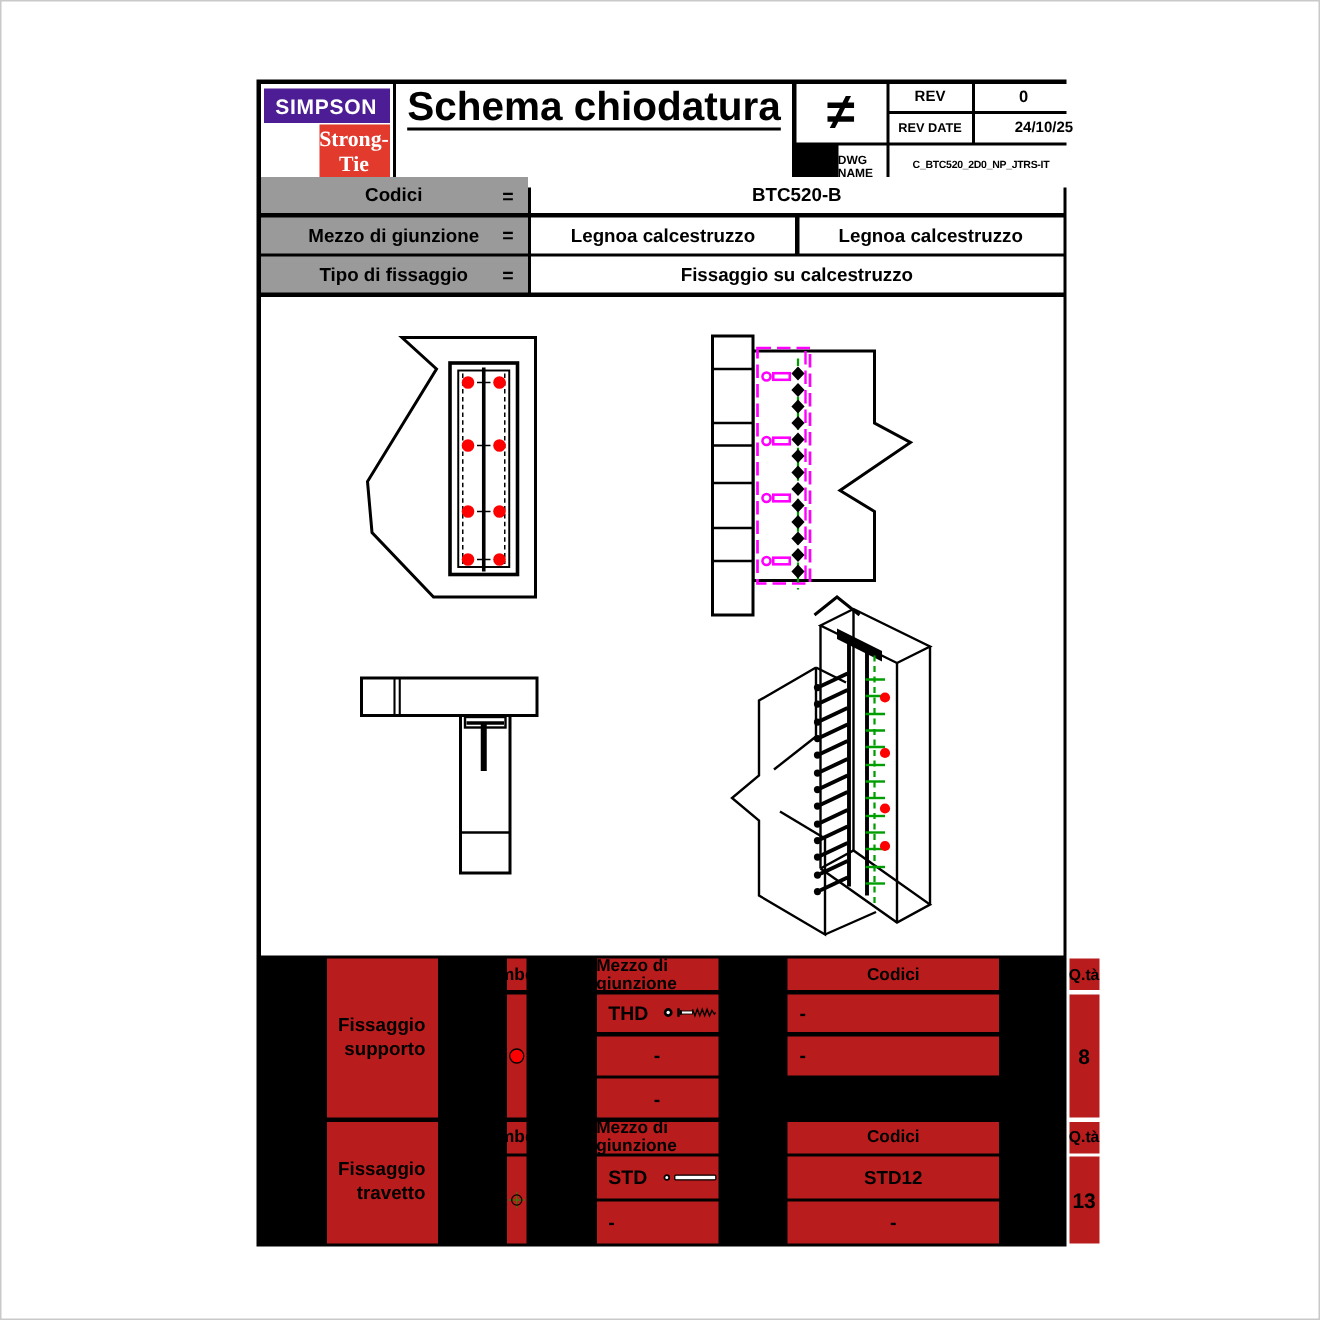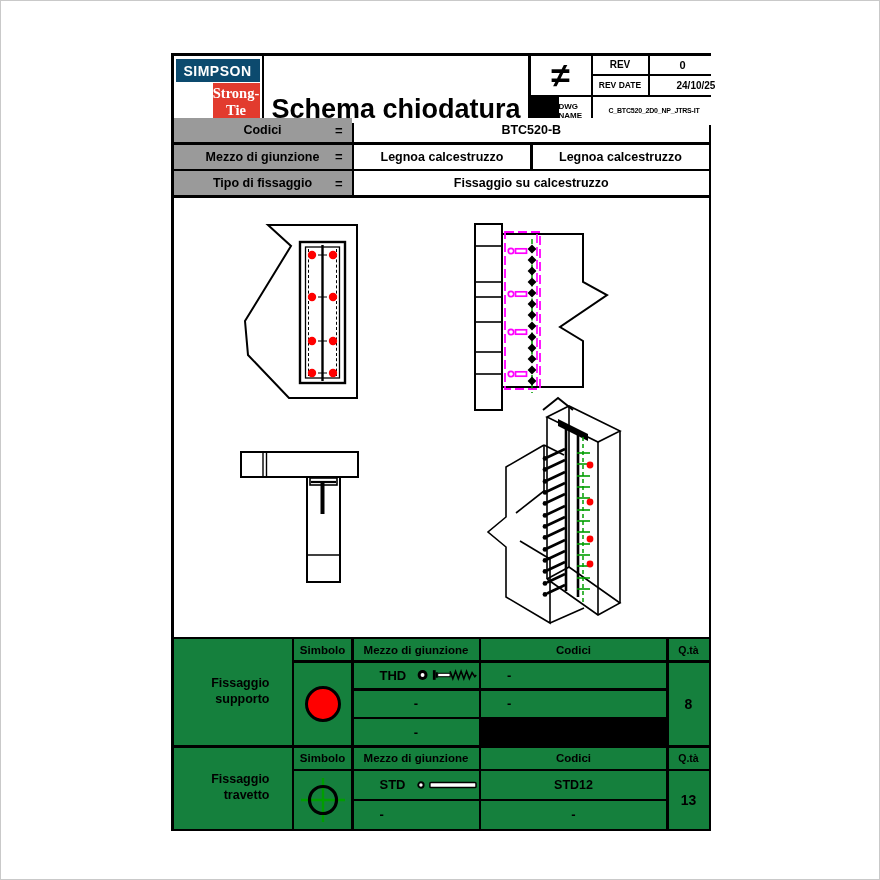--- a/index.html
+++ b/index.html
@@ -8,23 +8,23 @@
 
   
   .sheet { position:absolute; left:170px; top:52px; width:540px; height:778px;
            background:#000; padding:2.5px; display:flex; flex-direction:column; gap:2.5px; }
   .white { background:#fff; }
   .gray  { background:#9a9a9a; }
 
   
   .titleblock { height:60px; display:grid; grid-template-columns:88px 1fr 178px; gap:2.5px; background:transparent; }
   .logo-cell { background:#fff; padding:3px 2px; display:flex; flex-direction:column; gap:1px; justify-content:center; }
-  .logo-black { background:#0c4a6e; color:#fff; font-weight:bold; font-size:14px; text-align:center; padding:4px 0 3px; letter-spacing:0.5px; }
+  .logo-black { background:#4c1d95; color:#fff; font-weight:bold; font-size:14px; text-align:center; padding:4px 0 3px; letter-spacing:0.5px; }
   .logo-red   { background:#e23b2e; color:#fff; font-weight:bold; font-size:14.5px; text-align:center; padding:2px 0 3px; font-family:"Liberation Serif",serif;margin-left:37px; }
-  .title-cell { display:flex; align-items:flex-end; justify-content:center; }
+  .title-cell { display:flex; align-items:flex-start; justify-content:center; }
   .doc-title  { font-size:27px; font-weight:bold; text-decoration:underline; text-decoration-thickness:2px; text-underline-offset:5px; }
   .rev-grid { background:#000; display:grid; grid-template-columns:60px 55px 1fr; grid-template-rows:18.5px 18.5px 1fr; gap:2px; }
   .rev-grid > div { background:#fff; display:flex; align-items:center; justify-content:center; font-weight:bold; }
   .neq-cell { grid-row:1/3; font-size:34px; line-height:1; }
   .rev-l { font-size:10px; } .rev-v { font-size:11px; }
   .revd-l { font-size:8.5px; } .revd-v { font-size:10px;padding-left:27px; }
   .dwg-l { font-size:8px;margin-left:28px; }
   .dwg-v { grid-column:2/4; font-size:7px; letter-spacing:-0.2px; white-space:nowrap; }
 
   
@@ -33,32 +33,32 @@
   .spec-label { position:relative; }
   .spec-label .eq { position:absolute; right:9px; font-size:13px; }
   .span2 { grid-column:2/4; }
 
   
   .drawing { flex:1; position:relative; background:#fff; }
   .view { position:absolute; }
 
   
   .ftable { display:grid; gap:2.5px; }
-  .ftable > div { background:#15803d; display:flex; align-items:center; justify-content:center; }
+  .ftable > div { background:#b91c1c; display:flex; align-items:center; justify-content:center;margin-left:44px; }
   .t1 { height:106px; grid-template-columns:118px 57px 125px 185px 1fr; grid-template-rows:21px 1fr 1fr 1fr; }
   .t2 { height:81px;  grid-template-columns:118px 57px 125px 185px 1fr; grid-template-rows:21px 1fr 1fr; }
   .big-label { background:#9a9a9a; grid-column:1; font-weight:bold; font-size:12.5px; text-align:right; line-height:1.25; padding:0 22px; }
   .t1 .big-label { grid-row:1/5; } .t2 .big-label { grid-row:1/4; }
   .hdr { background:#9a9a9a; font-weight:bold; font-size:11.5px; }
   .hdr-qta { background:#9a9a9a; font-weight:bold; font-size:10.5px; }
   .sym-cell  { grid-column:2; }
   .t1 .sym-cell { grid-row:2/5; } .t2 .sym-cell { grid-row:2/4; }
   .qty-cell  { grid-column:5; font-weight:bold; font-size:14px; }
   .t1 .qty-cell { grid-row:2/5; } .t2 .qty-cell { grid-row:2/4; }
-  .mezzo-cell { justify-content:flex-start !important; padding-left:26px; gap:9px; font-weight:bold; font-size:13px; }
+  .mezzo-cell { justify-content:flex-start !important; padding-left:8px; gap:9px; font-weight:bold; font-size:13px; }
   .code-cell  { font-weight:bold; font-size:12.5px; }
   .dash { font-weight:bold; font-size:13px; }
 </style>
 </head>
 <body>
 
 <div class="canvas">
   <div class="sheet">
 
     <div class="titleblock">

